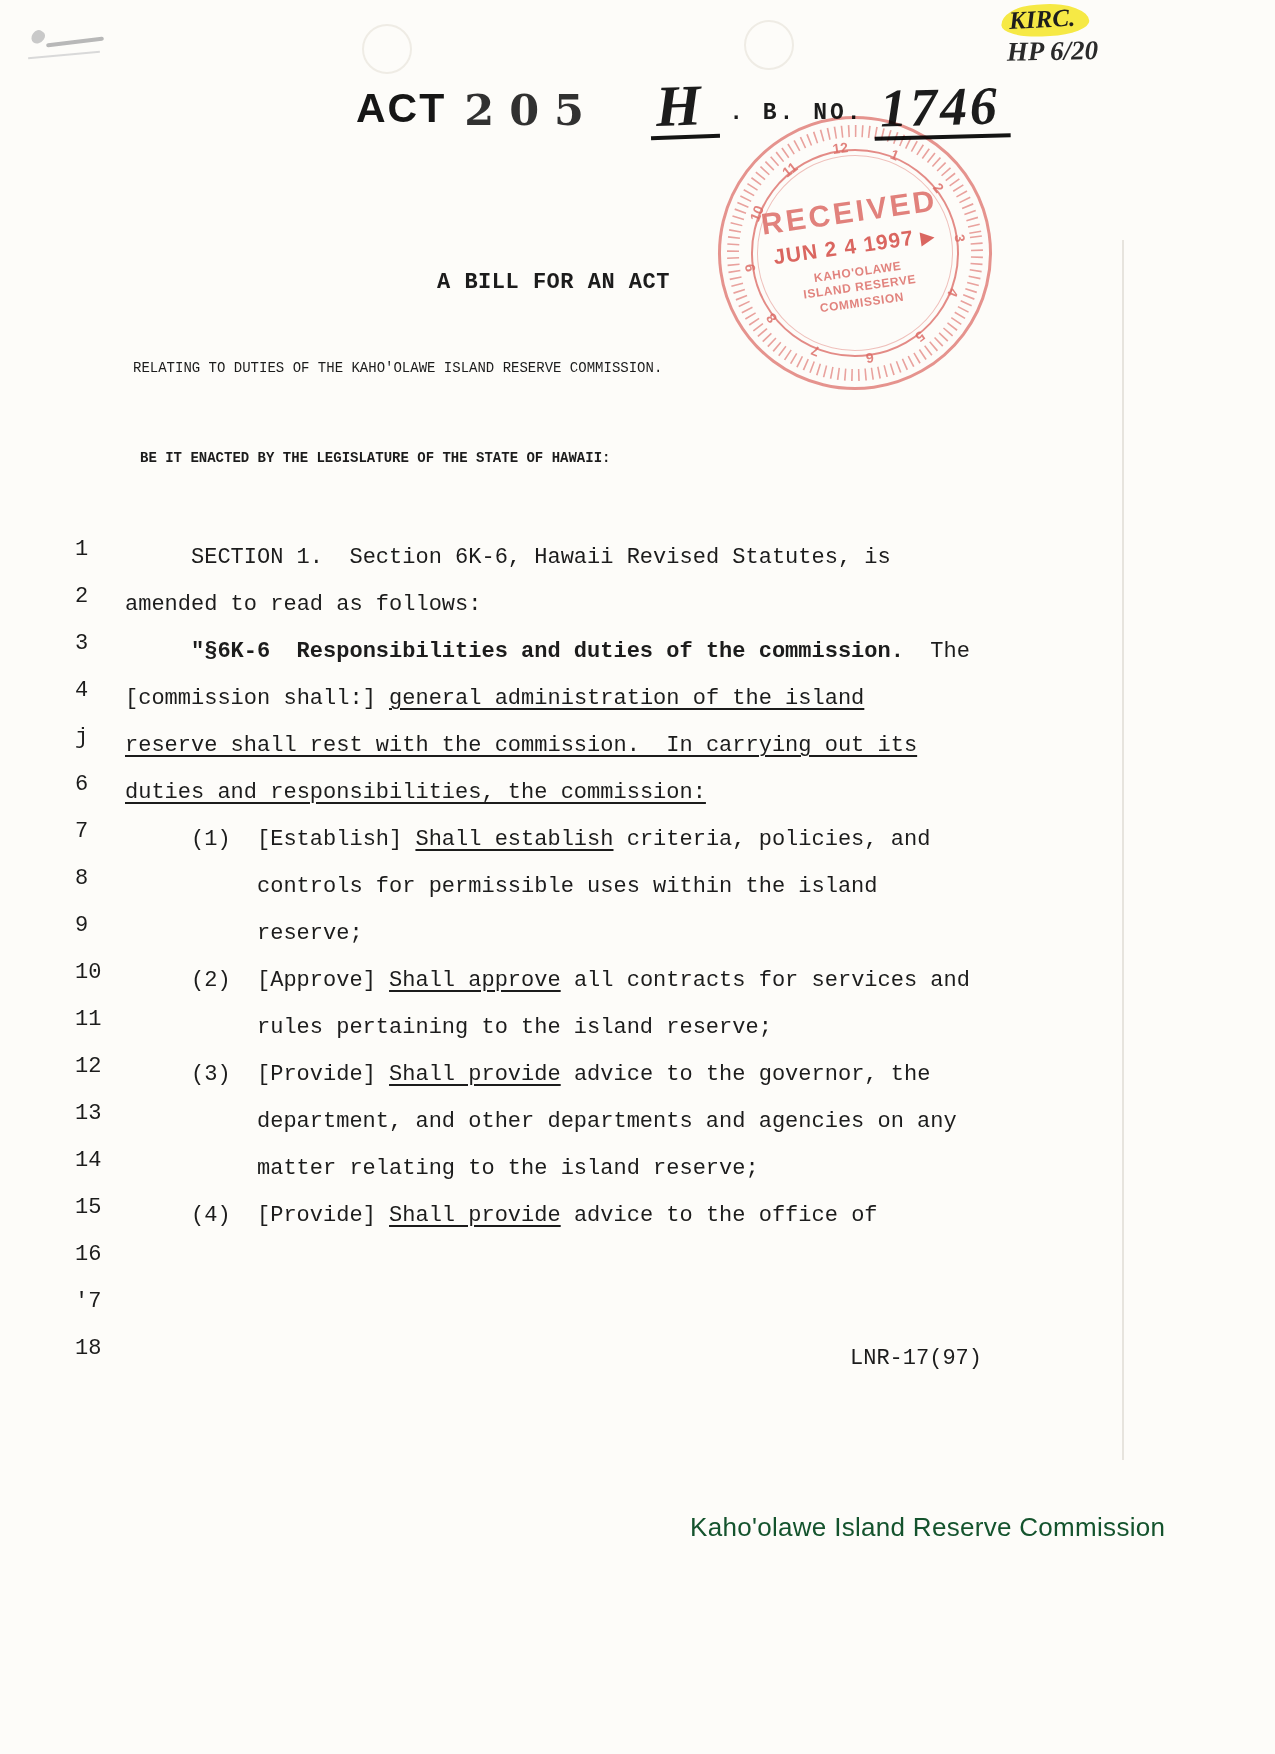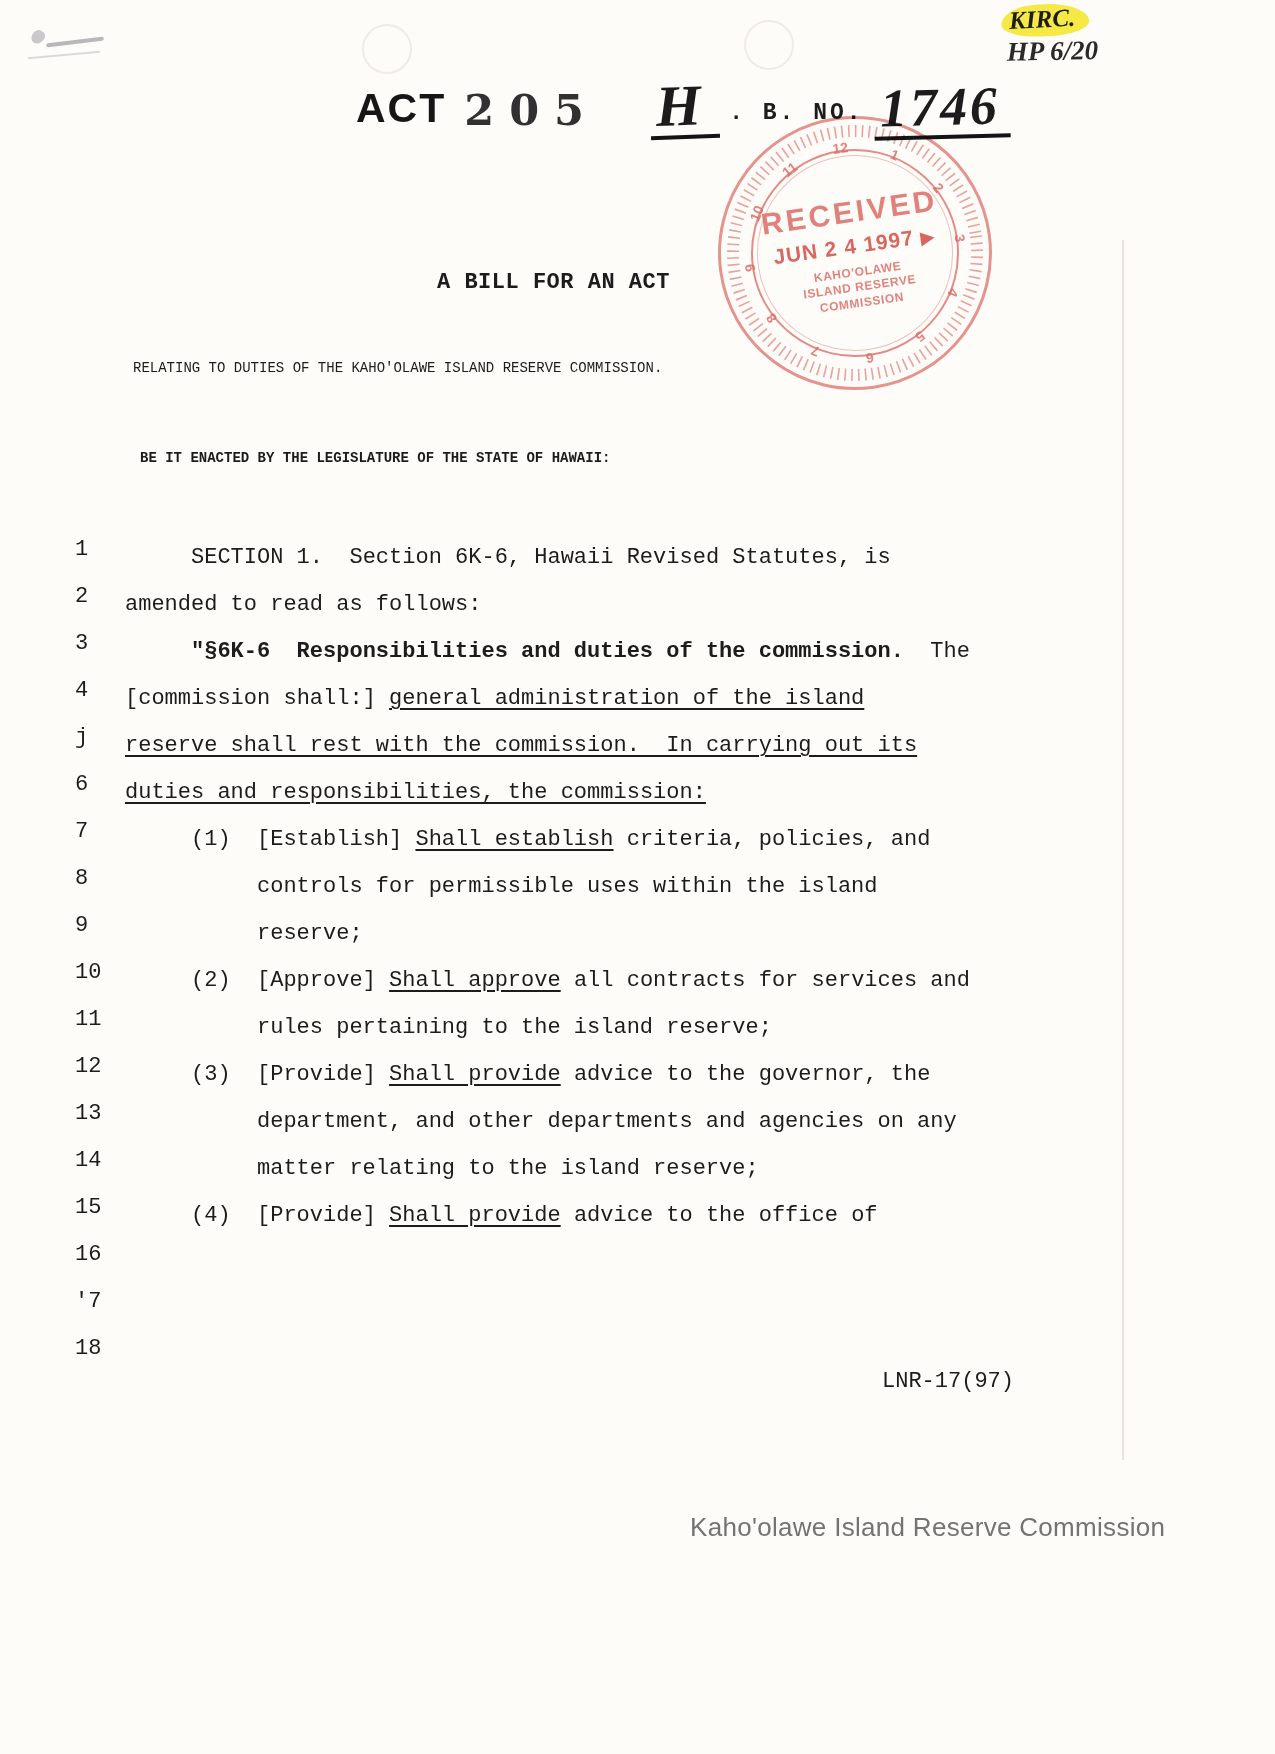--- a/index.html
+++ b/index.html
@@ -61,23 +61,23 @@
   
   .bodylines{position:absolute;left:0;top:526px;right:0;}
   .bline{position:relative;height:47px;}
   .lnum{position:absolute;left:75px;top:0;line-height:47px;font-size:22px;}
   .ltext{position:absolute;left:125px;top:8px;line-height:47px;font-size:22px;white-space:pre;}
   .ind0{padding-left:0;} .ind1{padding-left:66px;} .ind2{padding-left:132px;}
   .b{font-weight:700;}
   .u{text-decoration:underline;text-underline-offset:4px;text-decoration-thickness:2px;}
 
   
-  .formcode{position:absolute;left:882px;top:1346px;font-size:22px;margin-top:23px;}
+  .formcode{position:absolute;left:850px;top:1346px;font-size:22px;}
   .watermark{position:absolute;left:690px;top:1512px;font:400 26px "Liberation Sans",sans-serif;
-             color:#737373;letter-spacing:.3px;}
+             color:#14532d;letter-spacing:.3px;}
 </style>
 </head>
 <body>
 
 <div class="page">
 
   <div class="smudge1"></div>
   <div class="smudge2"></div>
   <div class="smudge3"></div>
   <div class="hole h1"></div>

